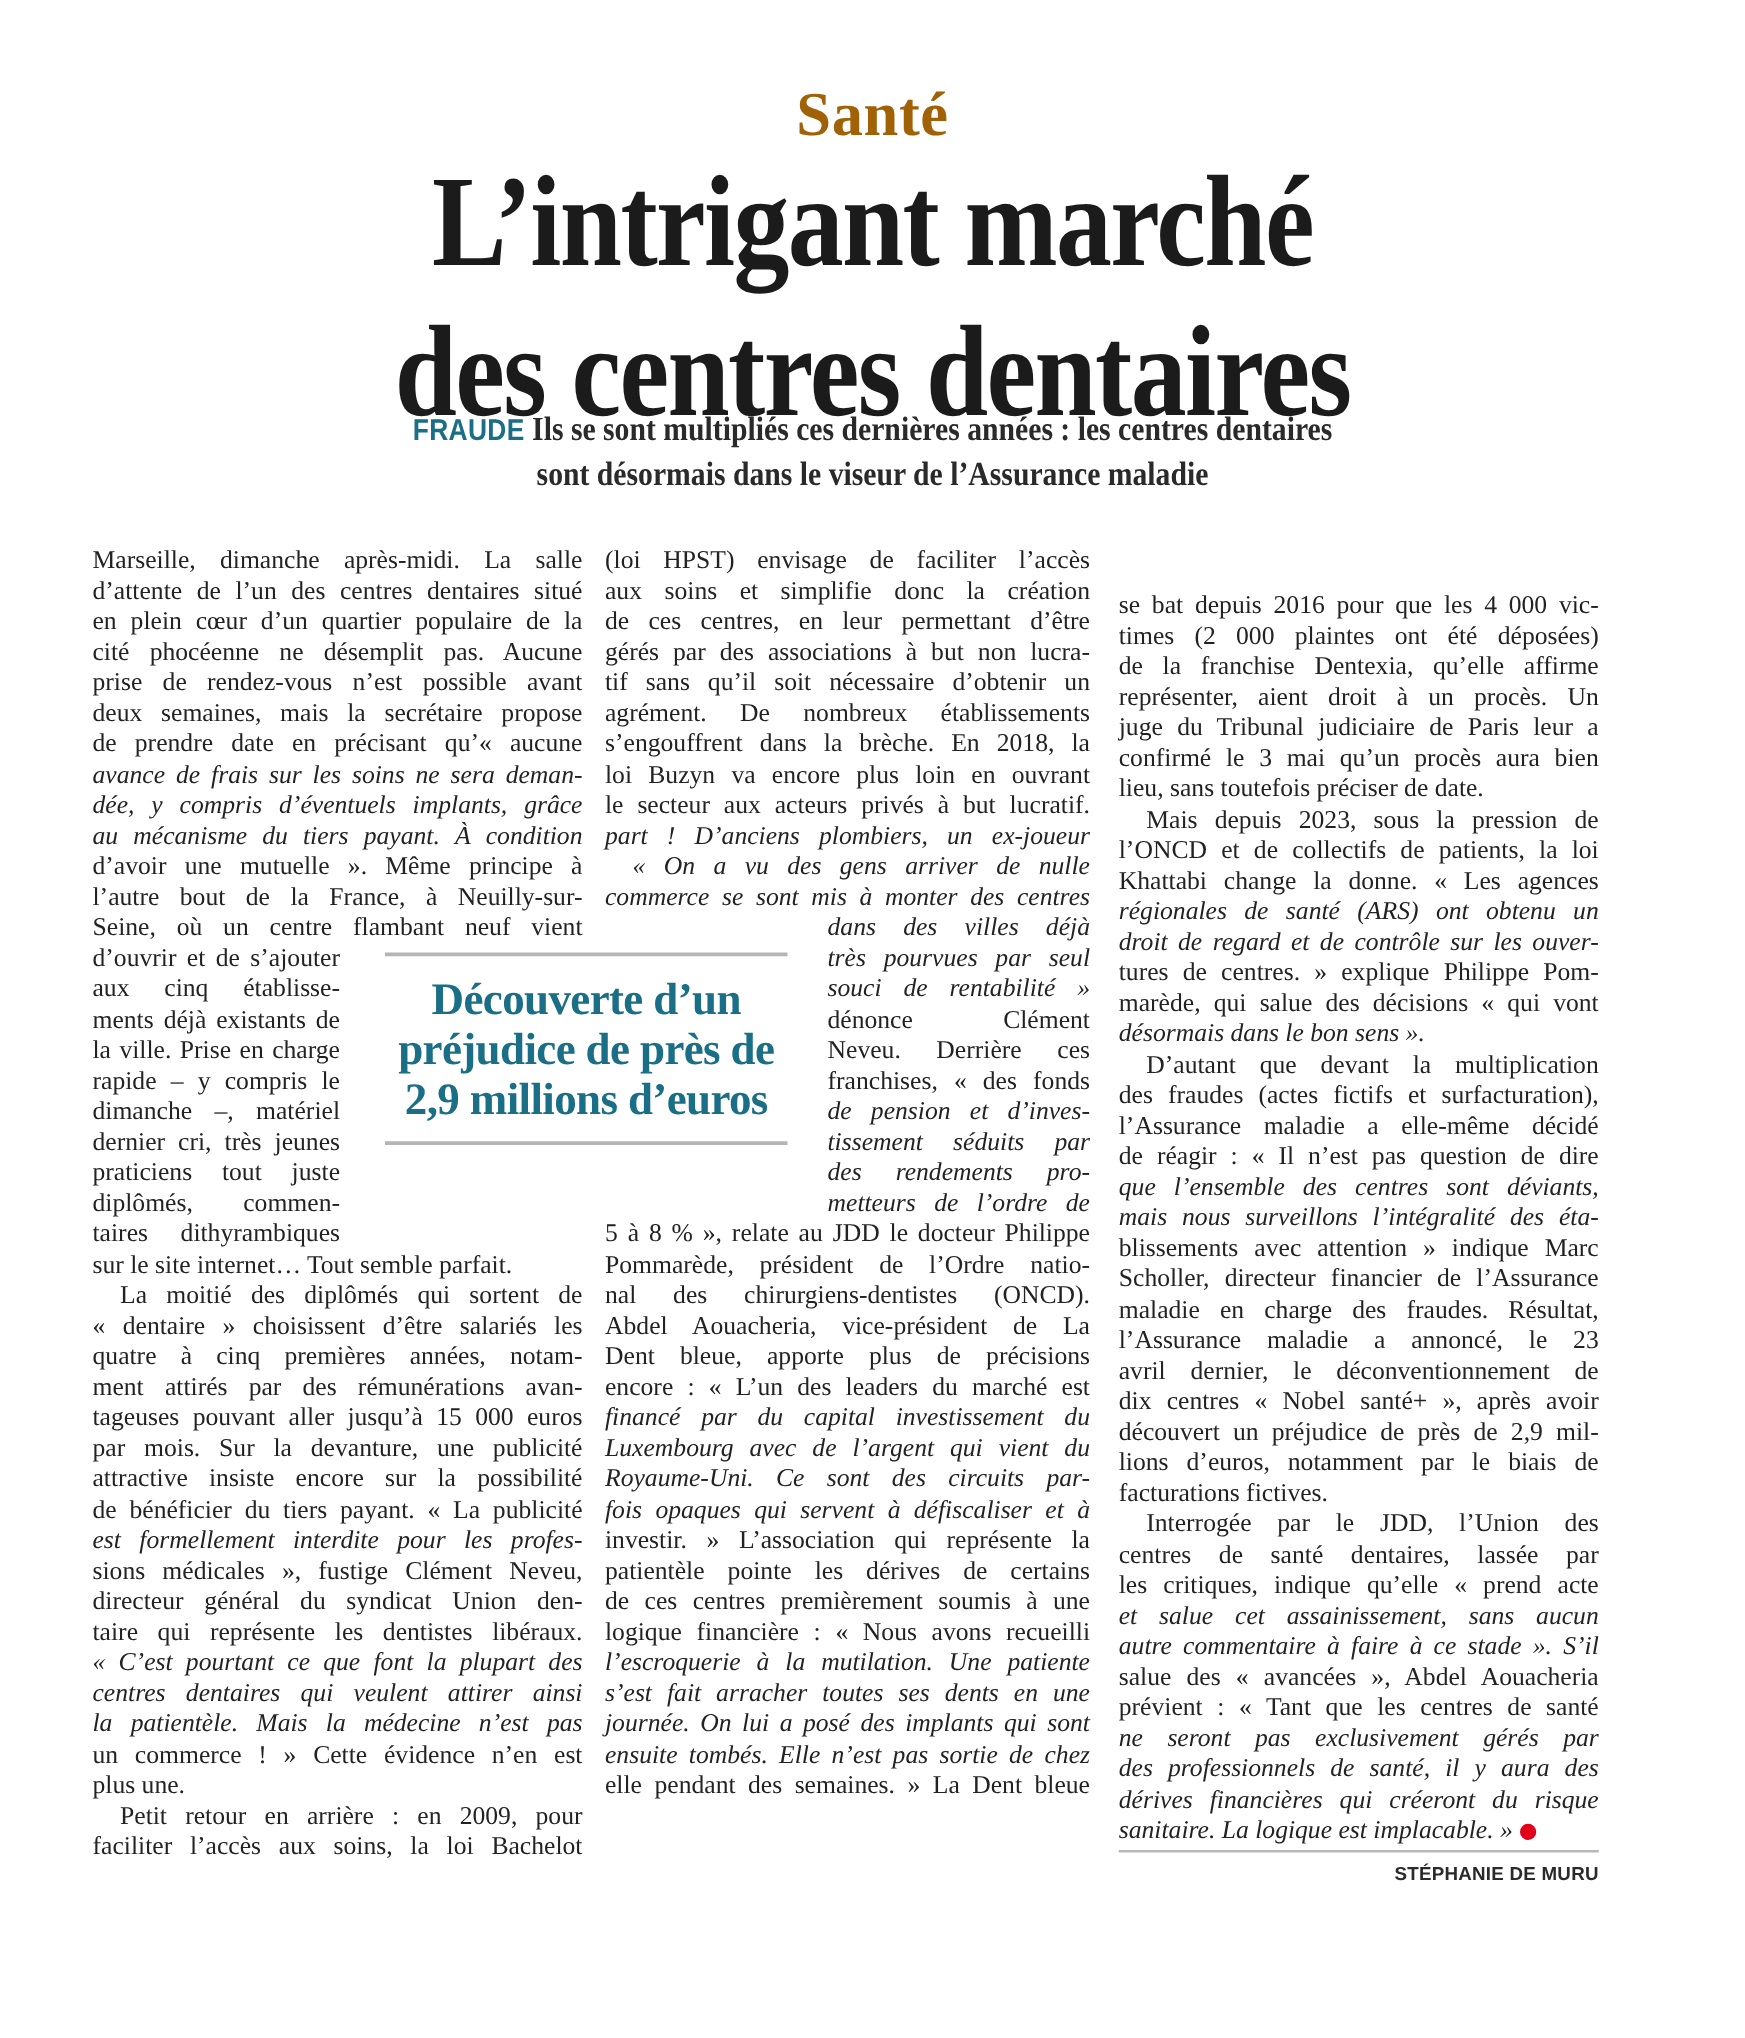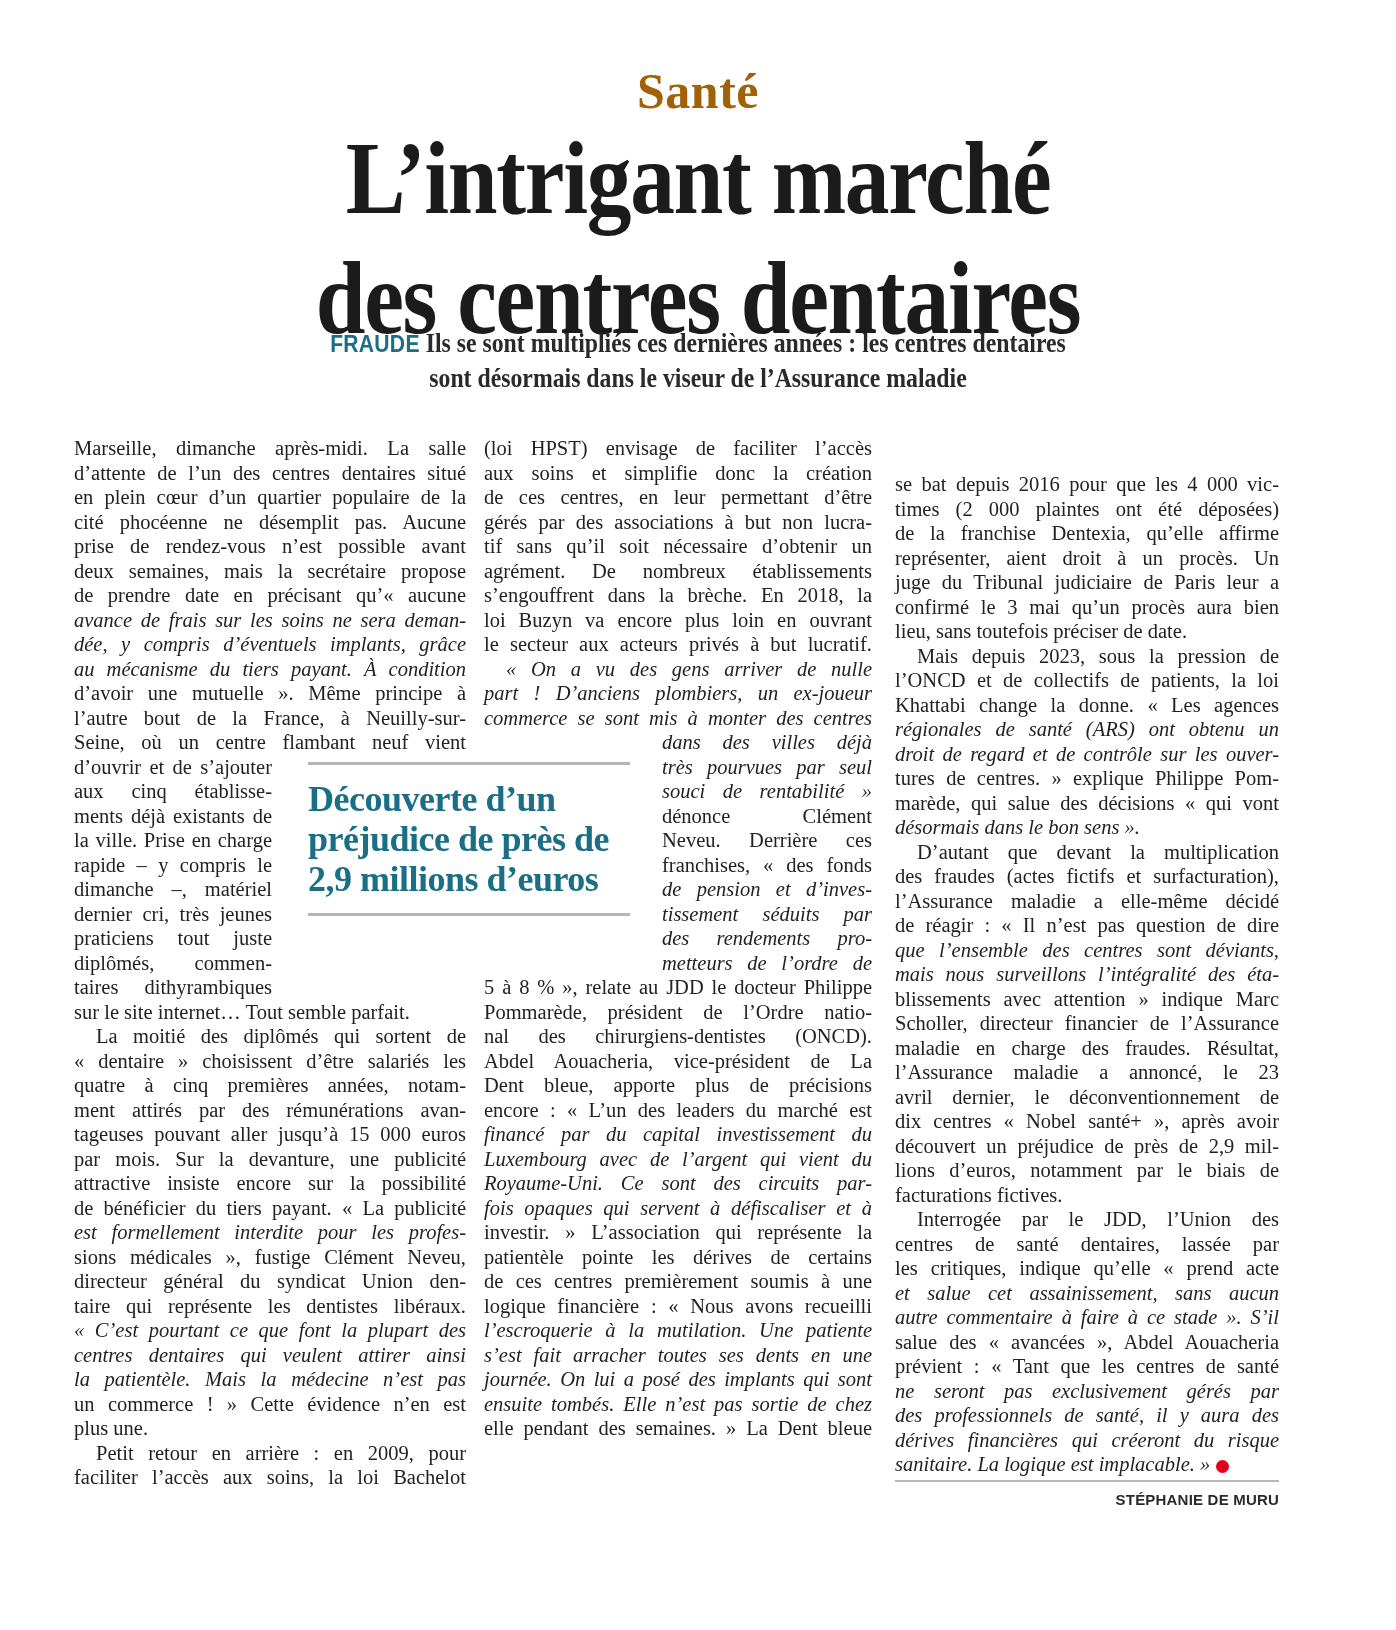--- a/index.html
+++ b/index.html
@@ -29,21 +29,21 @@
   }
   .col .ln { white-space: nowrap; display: block; height: 24.5px; text-align: justify; text-align-last: justify; }
   .col .ln.last { text-align-last: left; }
   .col .ln.ind { padding-left: 22px; }
   #col1 { left: 74px; width: 392px; }
   #col2 { left: 484px; width: 388px; }
   #col3 { left: 895px; width: 384px; margin-top: 36px; }
   .narrow { width: 198px; }
   .rightwrap { margin-left: 178px; width: 210px; }
   .pullquote {
-    position: absolute; left: 308px; top: 762px; width: 322px;
+    position: absolute; left: 308px; top: 762px; width: 322px; text-align: center;
   }
   .pullquote .rule { height: 3px; background: #b5b5b5; }
   .pullquote .text {
     font-family: "Liberation Serif", serif; font-weight: bold; font-size: 36px; line-height: 40px;
     color: #1a6e85; padding: 14px 0 14px 0; letter-spacing: -0.5px;
   }
   .enddot { display: inline-block; width: 13px; height: 13px; border-radius: 50%; background: #e3001b; vertical-align: middle; margin-left: 6px; }
   .bylinerule { position: absolute; left: 895px; top: 1480px; width: 384px; height: 2px; background: #b8b8b8; }
   .byline {
     position: absolute; left: 895px; top: 1491px; width: 384px; text-align: right;
@@ -120,22 +120,22 @@
 <div class="col" id="col2">
   <span class="ln">(loi HPST) envisage de faciliter l’accès</span>
   <span class="ln">aux soins et simplifie donc la création</span>
   <span class="ln">de ces centres, en leur permettant d’être</span>
   <span class="ln">gérés par des associations à but non lucra-</span>
   <span class="ln">tif sans qu’il soit nécessaire d’obtenir un</span>
   <span class="ln">agrément. De nombreux établissements</span>
   <span class="ln">s’engouffrent dans la brèche. En 2018, la</span>
   <span class="ln">loi Buzyn va encore plus loin en ouvrant</span>
   <span class="ln">le secteur aux acteurs privés à but lucratif.</span>
+  <span class="ln" style="font-style:italic">part ! D’anciens plombiers, un ex-joueur</span>
   <span class="ln ind" style="font-style:italic">« On a vu des gens arriver de nulle</span>
-  <span class="ln" style="font-style:italic">part ! D’anciens plombiers, un ex-joueur</span>
   <span class="ln" style="font-style:italic">commerce se sont mis à monter des centres</span>
   <span class="ln rightwrap" style="font-style:italic">dans des villes déjà</span>
   <span class="ln rightwrap" style="font-style:italic">très pourvues par seul</span>
   <span class="ln rightwrap" style="font-style:italic">souci de rentabilité »</span>
   <span class="ln rightwrap">dénonce Clément</span>
   <span class="ln rightwrap">Neveu. Derrière ces</span>
   <span class="ln rightwrap">franchises, « des fonds</span>
   <span class="ln rightwrap" style="font-style:italic">de pension et d’inves-</span>
   <span class="ln rightwrap" style="font-style:italic">tissement séduits par</span>
   <span class="ln rightwrap" style="font-style:italic">des rendements pro-</span>

